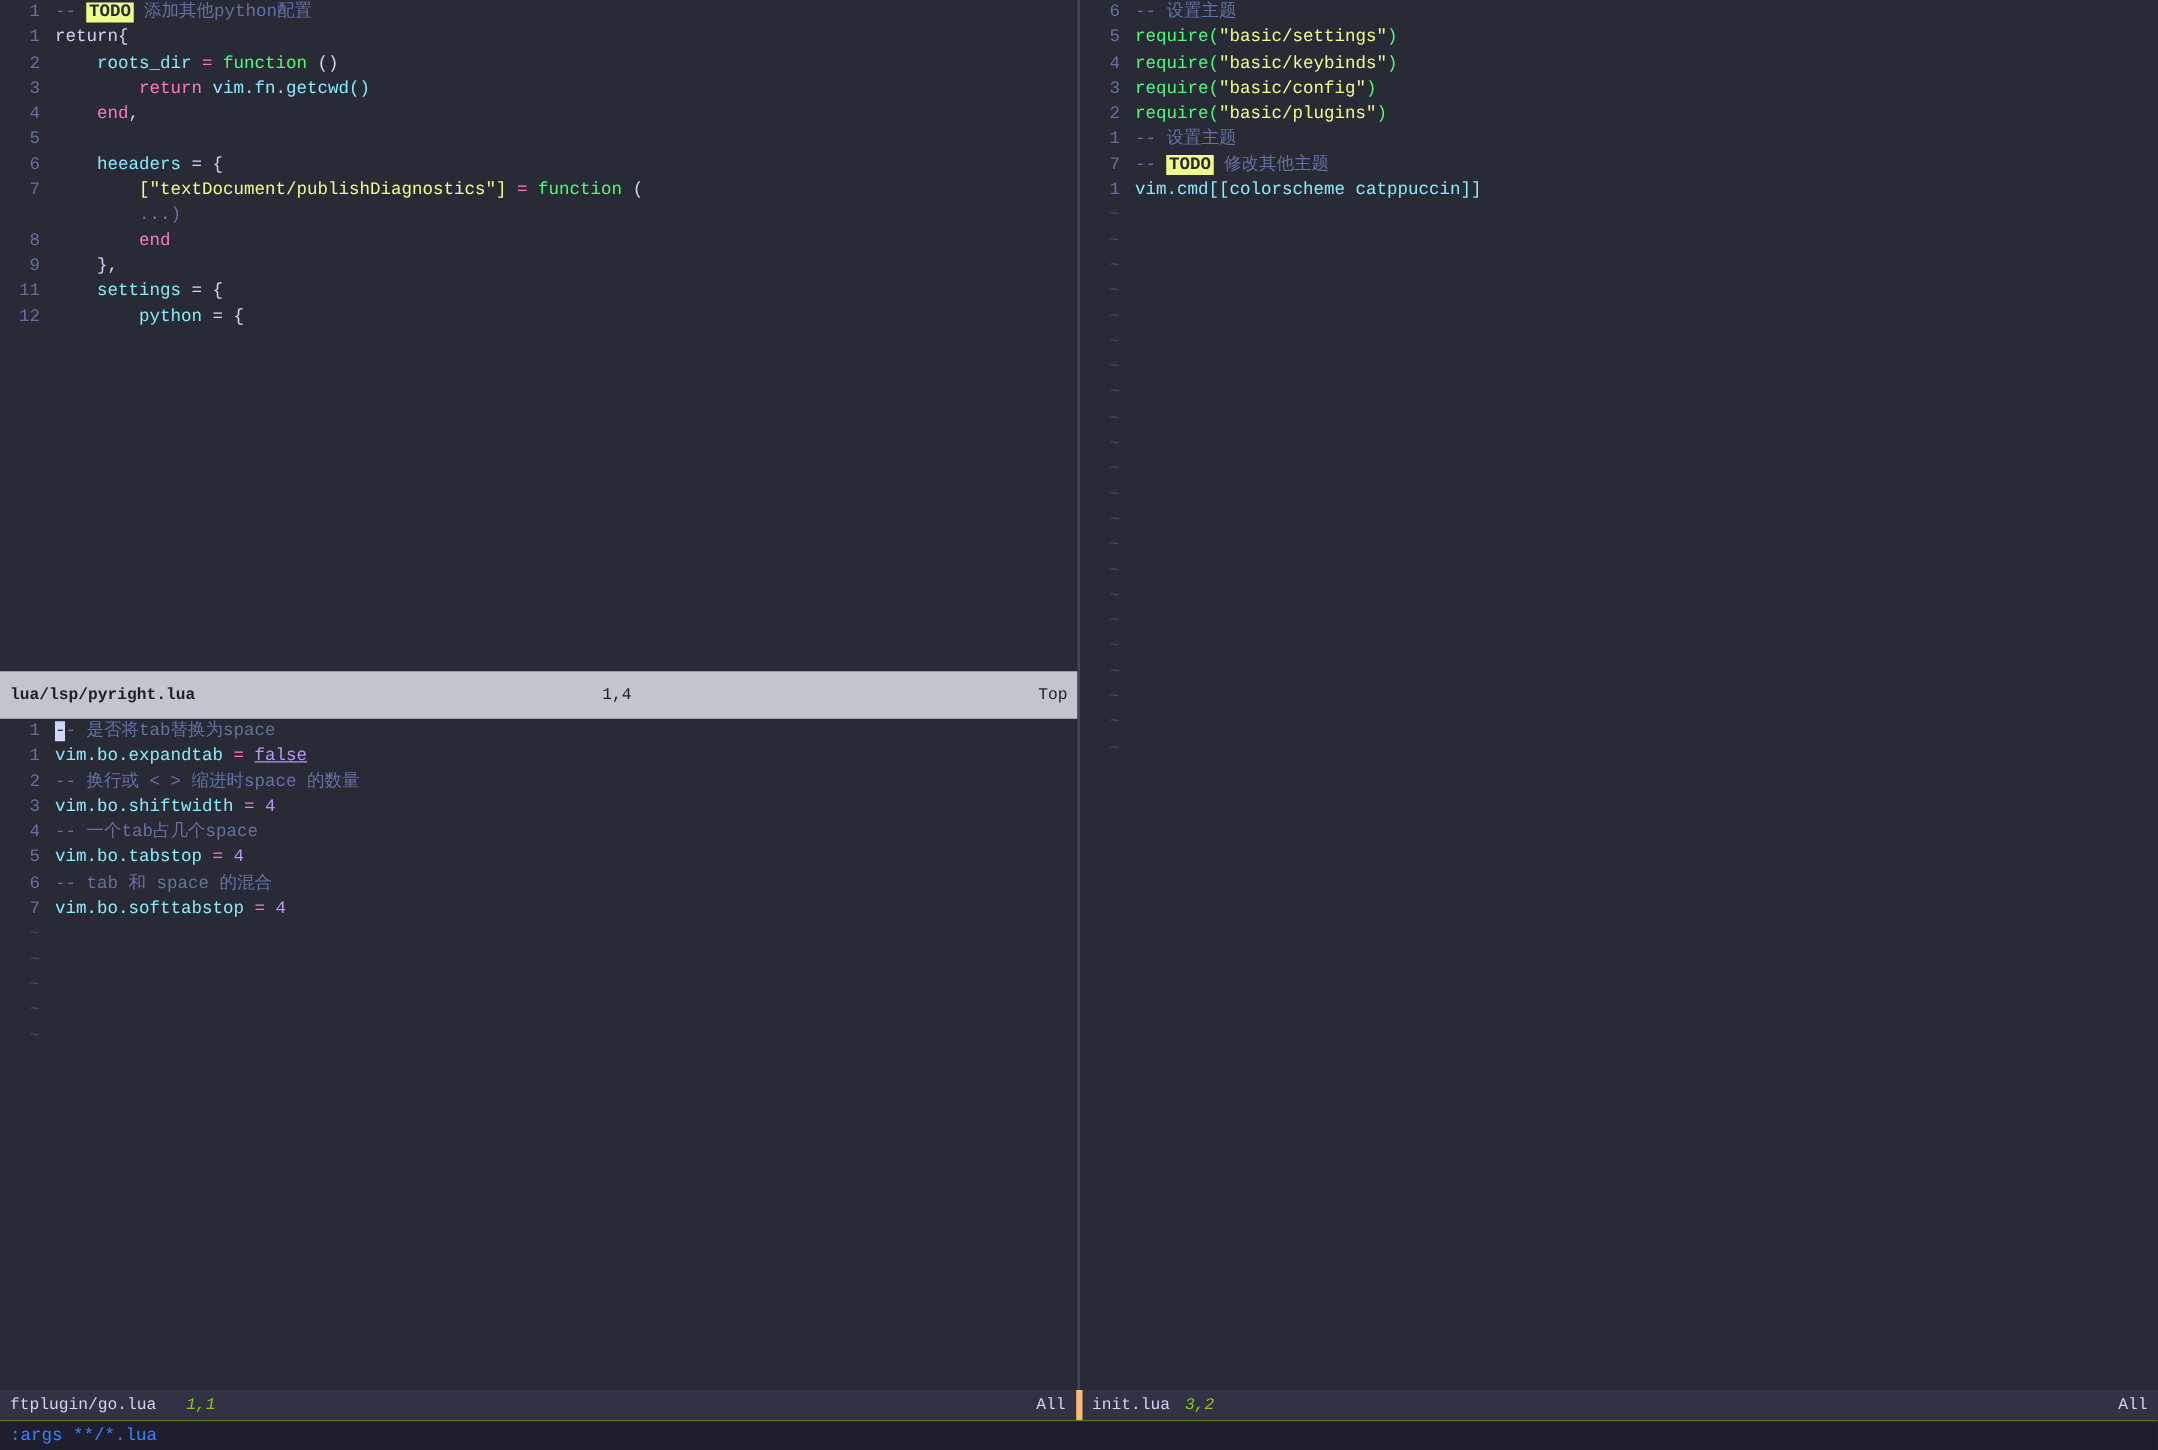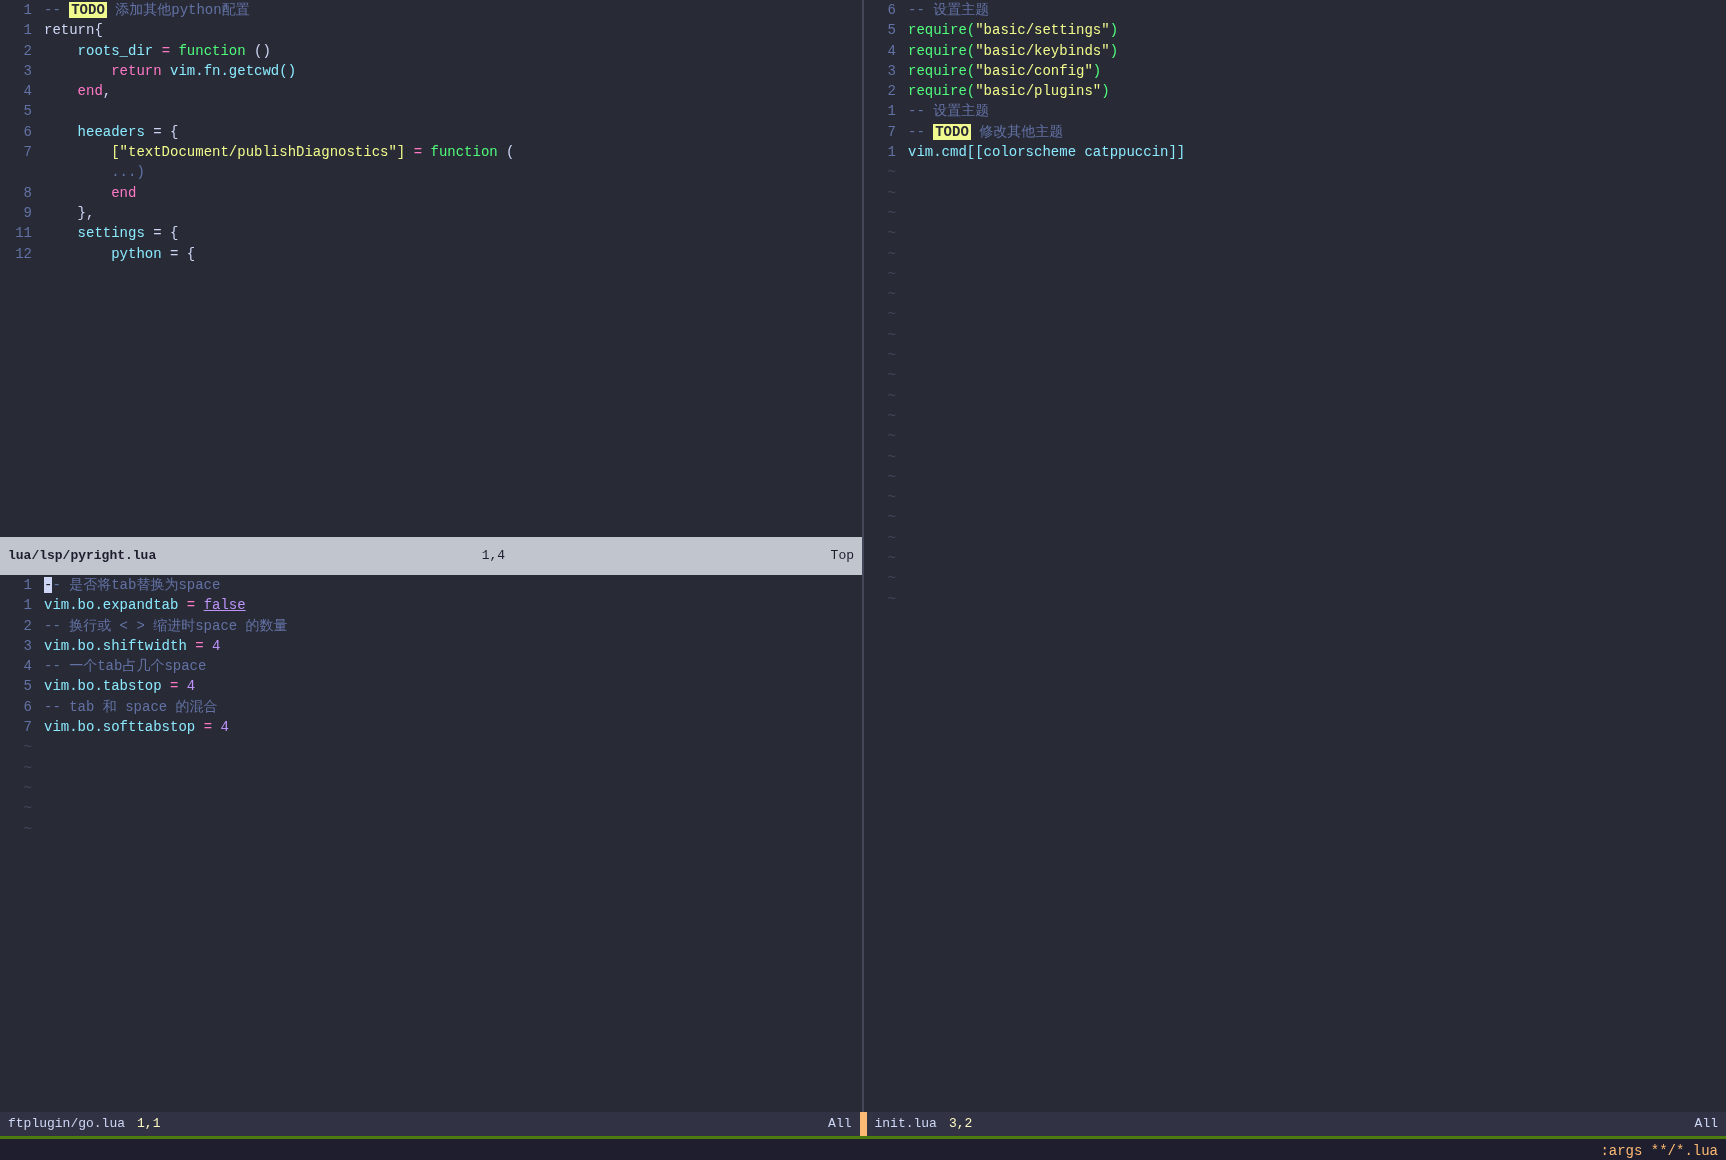--- a/index.html
+++ b/index.html
@@ -62,57 +62,56 @@
 
     .split-bottom {
       display: flex;
       flex-direction: column;
       flex: 1;
       overflow: hidden;
     }
 
     .command-line {
       background: #1e1e2e;
-      color: #fdba74;
+      color: #3b82f6;
       padding: 2px 8px;
       font-size: 14px;
       height: 24px;
       flex-shrink: 0;
-      border-top: 3px solid #4d7c0f;
-      text-align: right;
+      border-top: 1px solid #4d7c0f;
     }
 
     .bottom-status {
       display: flex;
       background: #313244;
       color: #cdd6f4;
       font-size: 13px;
       height: 24px;
       flex-shrink: 0;
     }
 
     .bottom-status-left {
       flex: 1;
       display: flex;
       align-items: center;
       padding: 0 8px;
-      gap: 12px;
-      border-right: 7px solid #fdba74;
+      gap: 24px;
+      border-right: 5px solid #fdba74;
     }
 
     .bottom-status-right {
       flex: 1;
       display: flex;
       align-items: center;
       padding: 0 8px;
       gap: 12px;
     }
 
     .status-filename { color: #cdd6f4; }
-    .status-pos { color: #fef9c3; }
+    .status-pos { color: #84cc16; font-style: italic; }
     .status-extra { color: #cdd6f4; margin-left: auto; text-align: right; }
 
     .main-panes {
       display: flex;
       flex: 1;
       overflow: hidden;
     }
 
     .left-pane {
       flex: 1;

